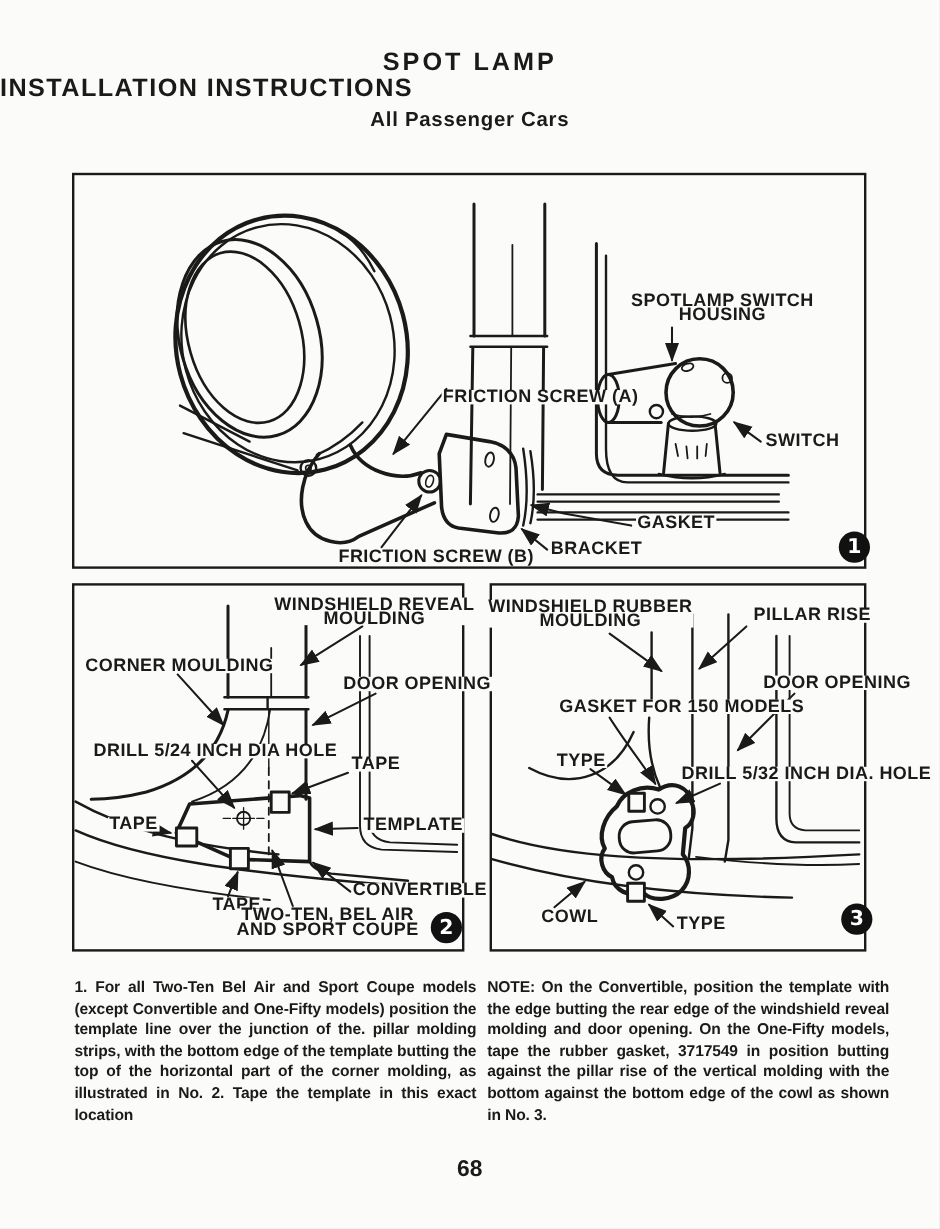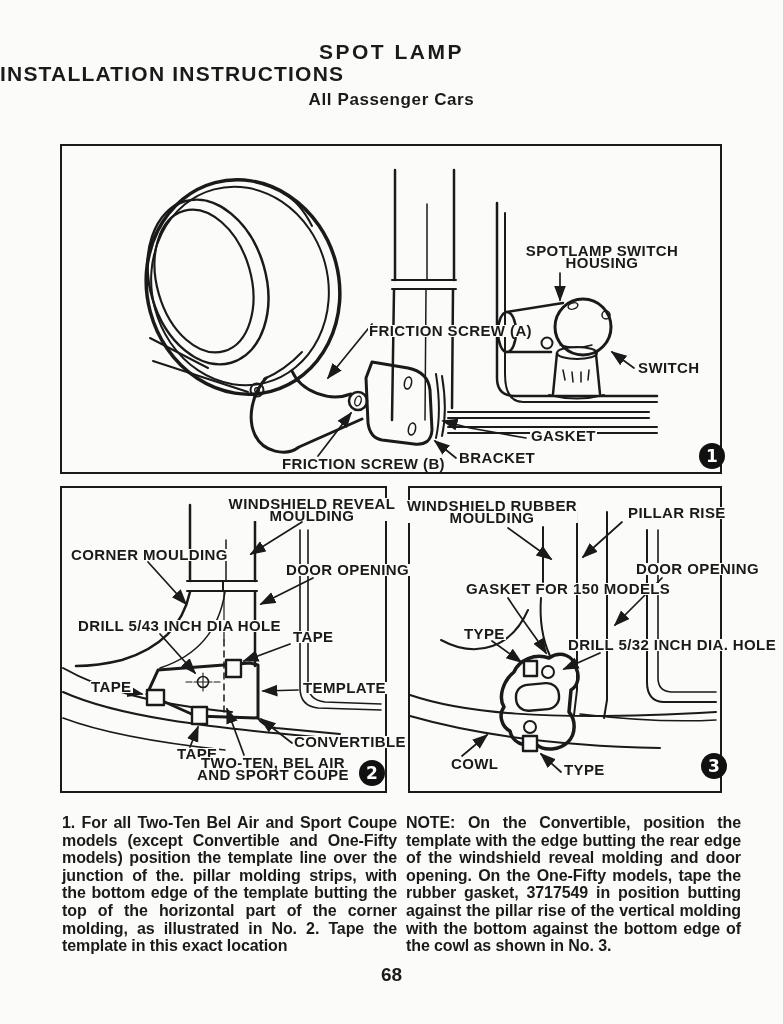--- a/index.html
+++ b/index.html
@@ -28,21 +28,21 @@
   #panel3{left:408px;top:486px;width:310px;height:303px;}
   #art{position:absolute;left:0;top:0;width:783px;height:1024px;pointer-events:none;}
   #labels{position:absolute;left:0;top:0;width:783px;height:1024px;}
   .callout{position:absolute;font-size:15px;font-weight:bold;letter-spacing:0.4px;
         line-height:11.5px;white-space:nowrap;background:var(--paper);padding:0 1px;}
   .callout.center{transform:translateX(-50%);text-align:center;}
   .badge{position:absolute;width:26px;height:26px;border-radius:50%;
         background:#111;color:#fff;font-size:17px;font-weight:bold;
         display:flex;align-items:center;justify-content:center;
         transform:translate(-50%,-50%);font-family:"DejaVu Sans", sans-serif;}
-  .note{position:absolute;top:814px;width:335px;font-size:16px;font-weight:bold;
+  .note{position:absolute;top:814px;width:335px;font-size:13px;font-weight:bold;
         line-height:17.6px;text-align:justify;letter-spacing:-0.1px;}
   #note-left{left:62px;}
   #note-right{left:406px;}
   .pageno{position:absolute;left:0;top:964px;width:100%;text-align:center;
         font-size:19px;font-weight:bold;}
   svg *{vector-effect:none;}
 </style>
 </head>
 <body>
 
@@ -234,21 +234,21 @@
           <div>WINDSHIELD REVEAL</div>
           <div>MOULDING</div>
         </div>
         <div class="callout" style="left: 70px; top: 549px;">
           <div>CORNER MOULDING</div>
         </div>
         <div class="callout" style="left: 285px; top: 564px;">
           <div>DOOR OPENING</div>
         </div>
         <div class="callout" style="left: 77px; top: 620px;">
-          <div>DRILL 5/43 INCH DIA HOLE</div>
+          <div>DRILL 5/24 INCH DIA HOLE</div>
         </div>
         <div class="callout" style="left: 292px; top: 631px;">
           <div>TAPE</div>
         </div>
         <div class="callout" style="left: 90px; top: 681px;">
           <div>TAPE</div>
         </div>
         <div class="callout" style="left: 302px; top: 682px;">
           <div>TEMPLATE</div>
         </div>

